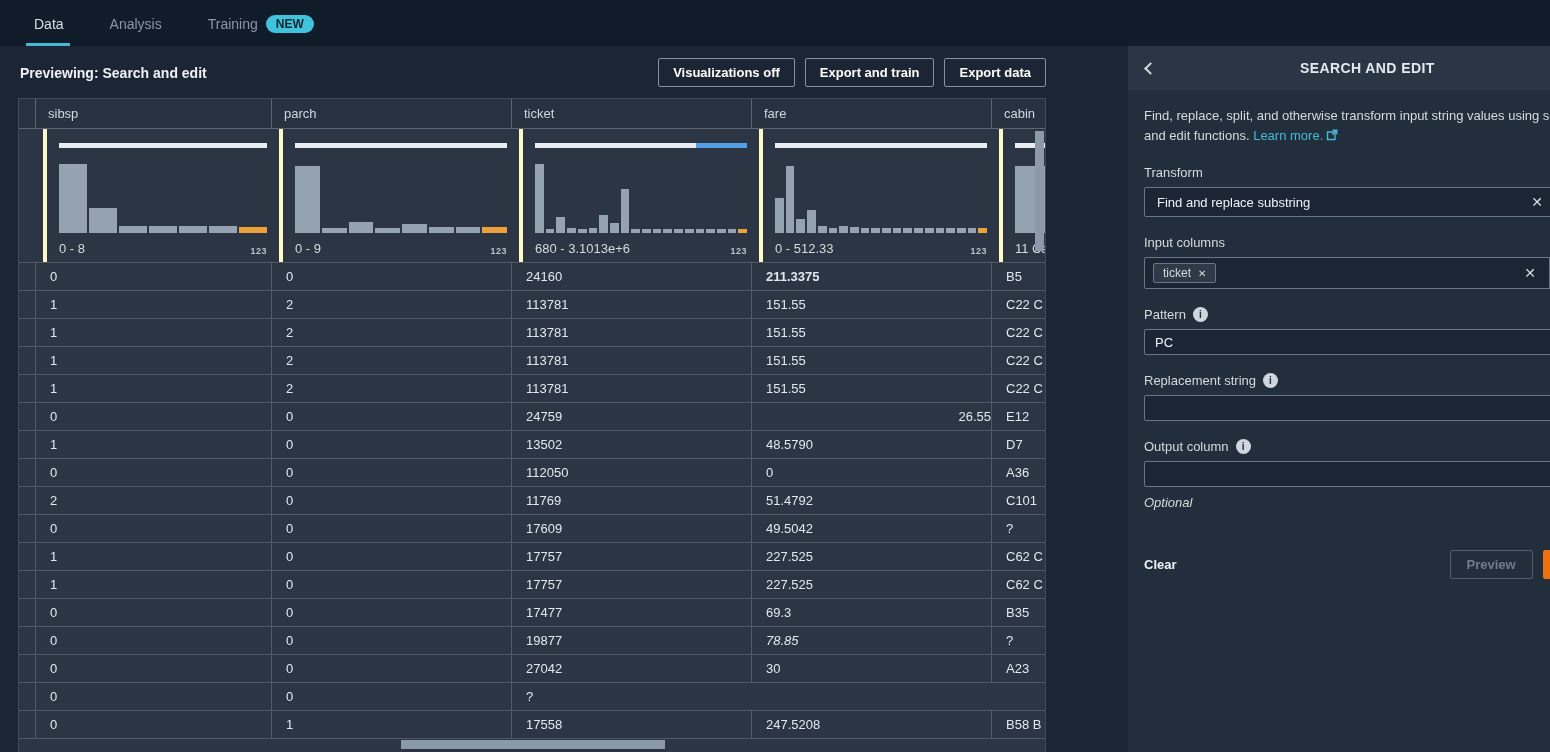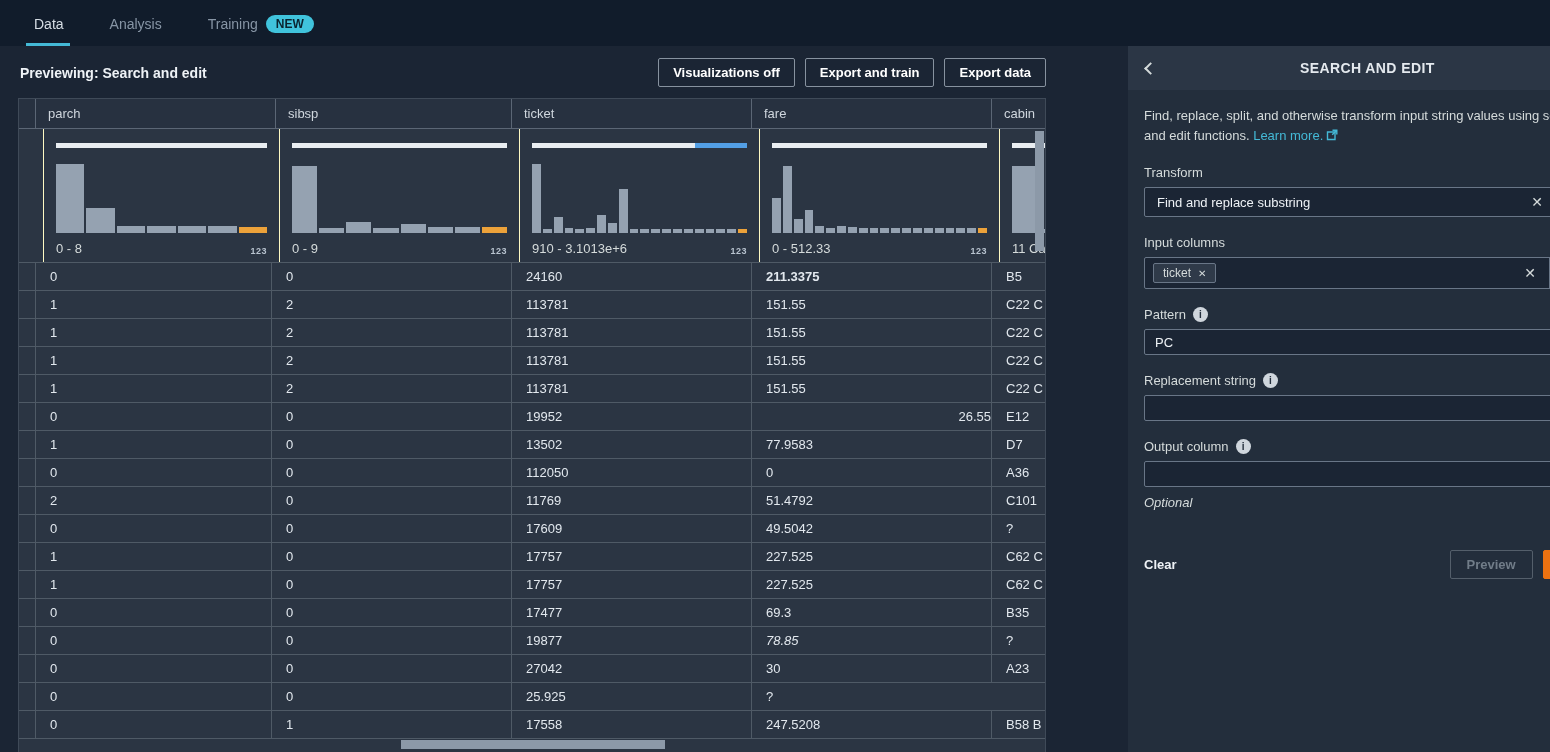--- a/index.html
+++ b/index.html
@@ -18,21 +18,21 @@
   .toolbar { position:absolute; top:12px; left:20px; right:20px; display:flex; justify-content:space-between; align-items:center; }
   .preview-title { font-weight:bold; font-size:14px; color:#eef2f6; }
   .tbtn { border:1px solid #87929f; background:transparent; color:#ffffff; font-weight:bold; font-size:13px; padding:6px 14px; border-radius:2px; margin-left:10px; font-family:"Liberation Sans", sans-serif; cursor:pointer; }
 
   
   .datatable { position:absolute; left:18px; top:52px; width:1028px; height:654px; background:#2b3543; overflow:hidden; border:1px solid #3f4a58; border-bottom:none; }
   .thead { display:flex; height:30px; background:#273140; border-bottom:1px solid #5b6675; width:1212px; }
   .th { border-left:1px solid #5b6675; padding:7px 0 0 12px; font-size:13px; color:#cfd6dd; flex:none; white-space:nowrap; cursor:pointer; }
   .th.gutter, .td.gutter, .hist-cell.gutter { border-left:none; }
   .hist-row { display:flex; height:134px; background:#2b3543; border-bottom:1px solid #4f5a66; width:1212px; }
-  .hist-cell { border-left:1px solid #fef9c3; padding:14px 12px 6px 12px; display:flex; flex-direction:column; flex:none; cursor:pointer; }
+  .hist-cell { border-left:4px solid #fef9c3; padding:14px 12px 6px 12px; display:flex; flex-direction:column; flex:none; cursor:pointer; }
   .topbar { height:5px; display:flex; margin-bottom:12px; }
   .topbar .w { background:#e9edf1; } .topbar .b { background:#539fe5; }
   .hist { flex:1; display:flex; align-items:flex-end; gap:2px; }
   .bar { flex:1 1 auto; background:#95a2b1; } .bar.orange { background:#eca23a; }
   .bar.fixedw { flex:0 0 auto; }
   .hist-label { display:flex; justify-content:space-between; align-items:flex-end; margin-top:8px; font-size:13px; color:#d5dbdb; white-space:nowrap; }
   .type123 { font-size:9px; font-weight:bold; color:#b8c3cf; letter-spacing:0.5px; }
   .tbody { width:1212px; }
   .row { display:flex; height:28px; border-bottom:1px solid #4f5a66; }
   .td { border-left:1px solid #4f5a66; padding-left:14px; font-size:13px; line-height:27px; color:#e2e8ee; overflow:hidden; white-space:nowrap; flex:none; }
@@ -93,22 +93,22 @@
 
 <div class="content">
   <div class="toolbar">
     <div class="preview-title">Previewing: Search and edit</div>
     <div id="toolbarButtons"><button class="tbtn">Visualizations off</button><button class="tbtn">Export and train</button><button class="tbtn">Export data</button></div>
   </div>
 
   <div class="datatable">
     <div class="thead" id="thead">
         <div class="th gutter" style="width: 16px;"></div>
+        <div class="th" style="width: 236px;">sibsp</div>
         <div class="th" style="width: 240px;">parch</div>
-        <div class="th" style="width: 236px;">sibsp</div>
         <div class="th" style="width: 240px;">ticket</div>
         <div class="th" style="width: 240px;">fare</div>
         <div class="th" style="width: 240px;">cabin</div>
       </div>
     <div class="hist-row" id="histRow">
         <div class="hist-cell gutter" style="width: 16px;"></div>
         <div class="hist-cell" style="width: 236px;">
           <div class="topbar">
             <div class="w" style="flex: 1 1 0%;"></div>
           </div>
@@ -166,21 +166,21 @@
             <div class="bar" style="height: 6%;"></div>
             <div class="bar" style="height: 6%;"></div>
             <div class="bar" style="height: 6%;"></div>
             <div class="bar" style="height: 6%;"></div>
             <div class="bar" style="height: 6%;"></div>
             <div class="bar" style="height: 6%;"></div>
             <div class="bar" style="height: 6%;"></div>
             <div class="bar orange" style="height: 6%;"></div>
           </div>
           <div class="hist-label">
-            <span>910 - 3.1013e+6</span>
+            <span>680 - 3.1013e+6</span>
             <span class="type123">123</span>
           </div>
         </div>
         <div class="hist-cell" style="width: 240px;">
           <div class="topbar">
             <div class="w" style="flex: 1 1 0%;"></div>
           </div>
           <div class="hist">
             <div class="bar" style="height: 48%;"></div>
             <div class="bar" style="height: 92%;"></div>
@@ -259,30 +259,30 @@
           <div class="td" style="width: 236px;">1</div>
           <div class="td" style="width: 240px;">2</div>
           <div class="td" style="width: 240px;">113781</div>
           <div class="td" style="width: 240px;">151.55</div>
           <div class="td" style="width: 240px;">C22 C</div>
         </div>
         <div class="row">
           <div class="td gutter" style="width: 16px;"></div>
           <div class="td" style="width: 236px;">0</div>
           <div class="td" style="width: 240px;">0</div>
-          <div class="td" style="width: 240px;">19952</div>
+          <div class="td" style="width: 240px;">24759</div>
           <div class="td" style="width: 240px; text-align: right;">26.55</div>
           <div class="td" style="width: 240px;">E12</div>
         </div>
         <div class="row">
           <div class="td gutter" style="width: 16px;"></div>
           <div class="td" style="width: 236px;">1</div>
           <div class="td" style="width: 240px;">0</div>
           <div class="td" style="width: 240px;">13502</div>
-          <div class="td" style="width: 240px;">77.9583</div>
+          <div class="td" style="width: 240px;">48.5790</div>
           <div class="td" style="width: 240px;">D7</div>
         </div>
         <div class="row">
           <div class="td gutter" style="width: 16px;"></div>
           <div class="td" style="width: 236px;">0</div>
           <div class="td" style="width: 240px;">0</div>
           <div class="td" style="width: 240px;">112050</div>
           <div class="td" style="width: 240px;">0</div>
           <div class="td" style="width: 240px;">A36</div>
         </div>
@@ -339,21 +339,20 @@
           <div class="td" style="width: 236px;">0</div>
           <div class="td" style="width: 240px;">0</div>
           <div class="td" style="width: 240px;">27042</div>
           <div class="td" style="width: 240px;">30</div>
           <div class="td" style="width: 240px;">A23</div>
         </div>
         <div class="row">
           <div class="td gutter" style="width: 16px;"></div>
           <div class="td" style="width: 236px;">0</div>
           <div class="td" style="width: 240px;">0</div>
-          <div class="td" style="width: 240px;">25.925</div>
           <div class="td" style="width: 240px;">?</div>
         </div>
         <div class="row">
           <div class="td gutter" style="width: 16px;"></div>
           <div class="td" style="width: 236px;">0</div>
           <div class="td" style="width: 240px;">1</div>
           <div class="td" style="width: 240px;">17558</div>
           <div class="td" style="width: 240px;">247.5208</div>
           <div class="td" style="width: 240px;">B58 B</div>
         </div>

